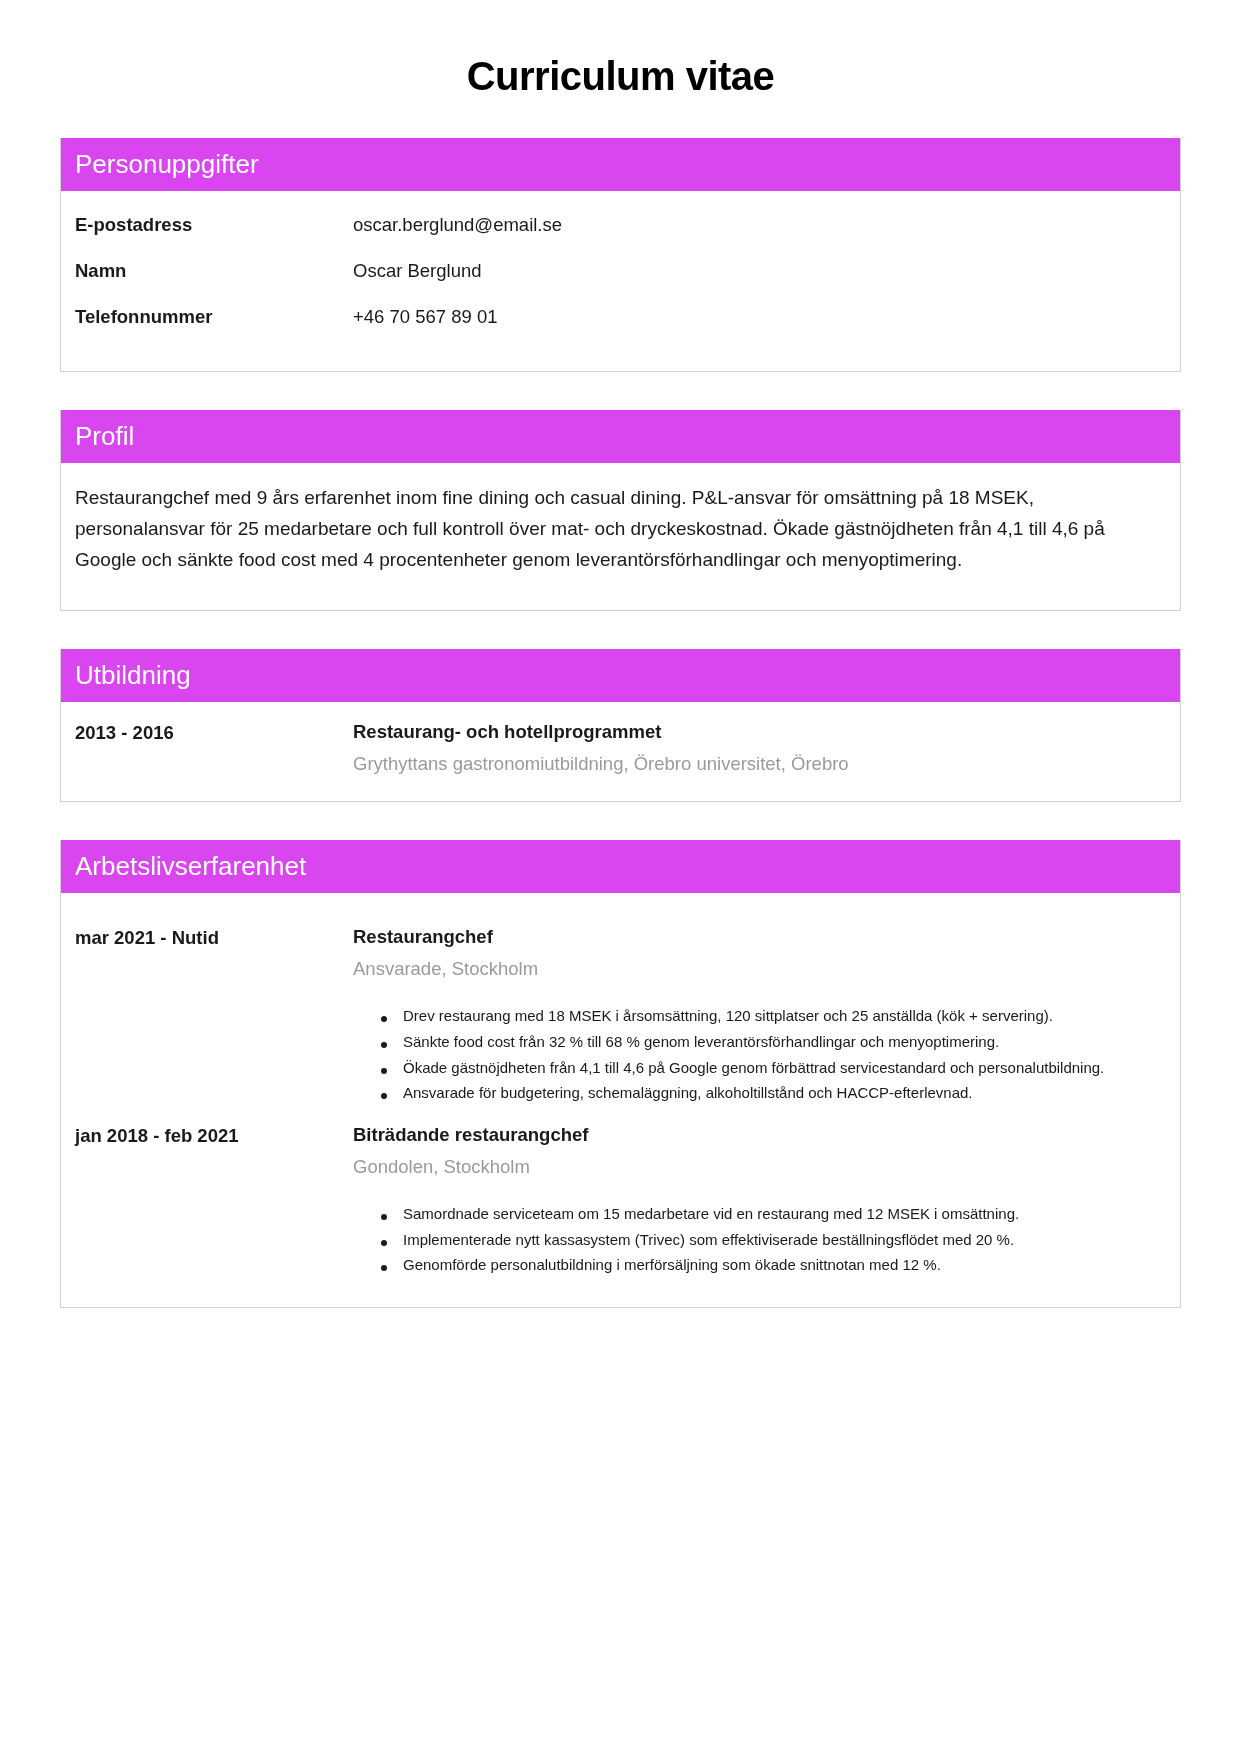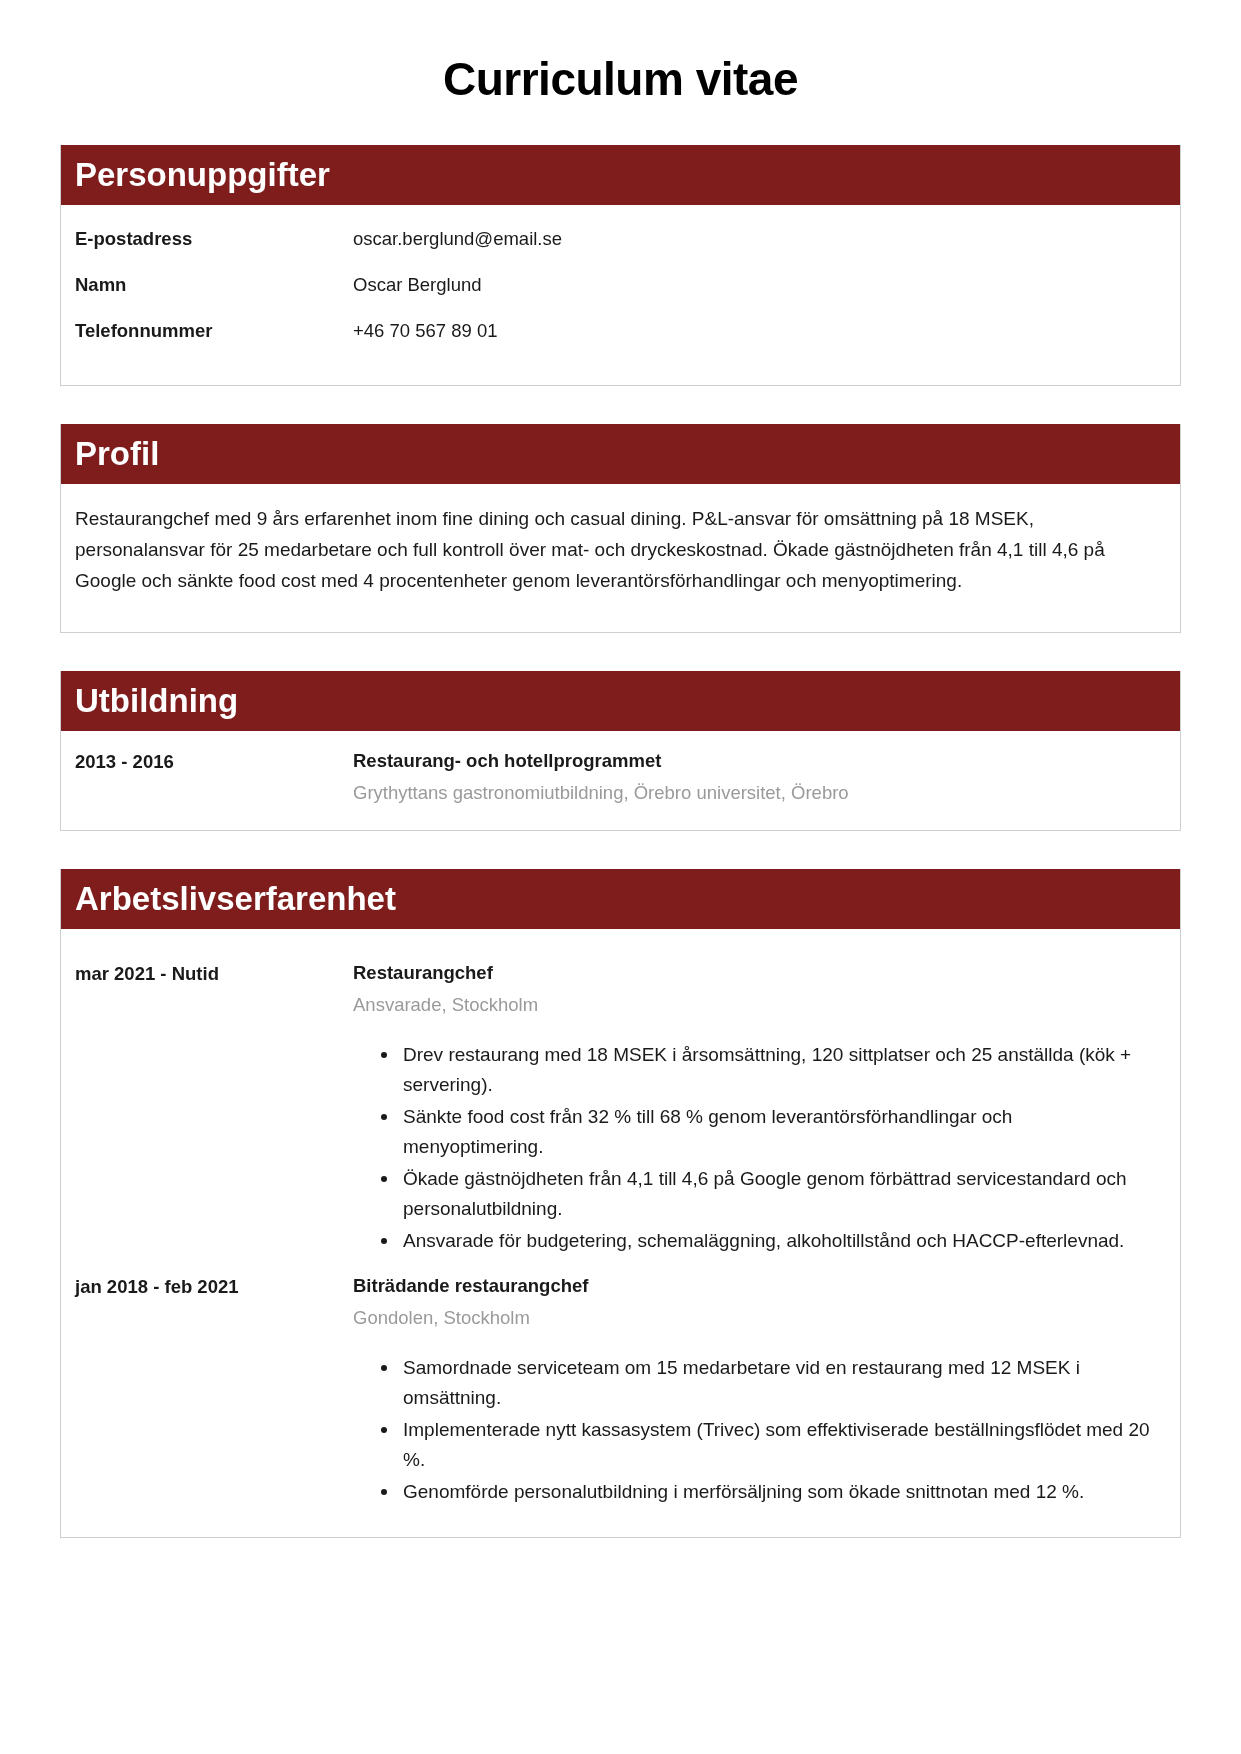--- a/index.html
+++ b/index.html
@@ -17,43 +17,43 @@
   .page {
     width: 1241px;
     height: 1754px;
     box-sizing: border-box;
     padding: 0 60px;
     position: relative;
     background: #ffffff;
   }
   .doc-title {
     text-align: center;
-    font-size: 46px;
+    font-size: 40px;
     font-weight: bold;
     letter-spacing: -0.5px;
     margin: 0;
     padding-top: 52px;
     padding-bottom: 0;
     line-height: 1.2;
     color: #000000;
   }
 
   
   .section {
     border: 1px solid #cfcfcf;
     border-top: none;
     background: #ffffff;
     margin-top: 38px;
     box-sizing: border-box;
   }
   .section-header {
-    background: #7f1d1d;
+    background: #d946ef;
     color: #ffffff;
-    font-size: 33px;
-    font-weight: bold;
+    font-size: 26px;
+    font-weight: normal;
     line-height: 1;
     padding: 13px 0 14px 14px;
     letter-spacing: 0px;
   }
   .section-body {
     padding: 18px 22px 22px 22px;
     box-sizing: border-box;
   }
 
   
@@ -127,21 +127,21 @@
     color: #9a9a9a;
     line-height: 1.35;
     margin-top: 7px;
   }
   .entry-bullets {
     margin: 22px 0 0 0;
     padding-left: 28px;
     list-style: none;
   }
   .entry-bullets li {
-    font-size: 19px;
+    font-size: 15px;
     line-height: 1.58;
     color: #1a1a1a;
     position: relative;
     margin-bottom: 2px;
     padding-left: 22px;
   }
   .entry-bullets li::before {
     content: "";
     position: absolute;
     left: 0;

